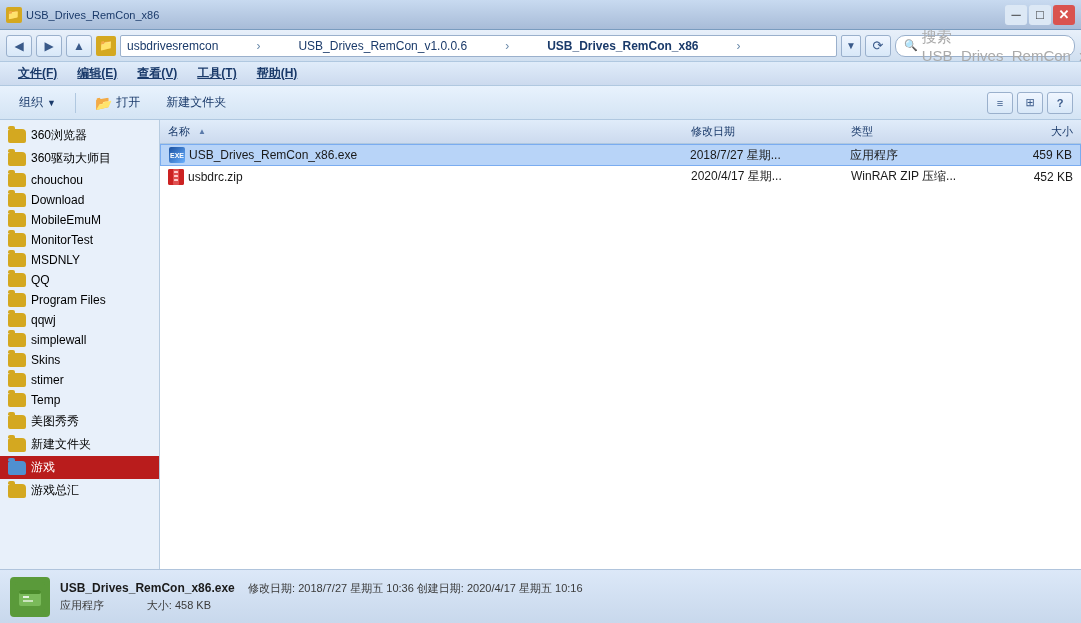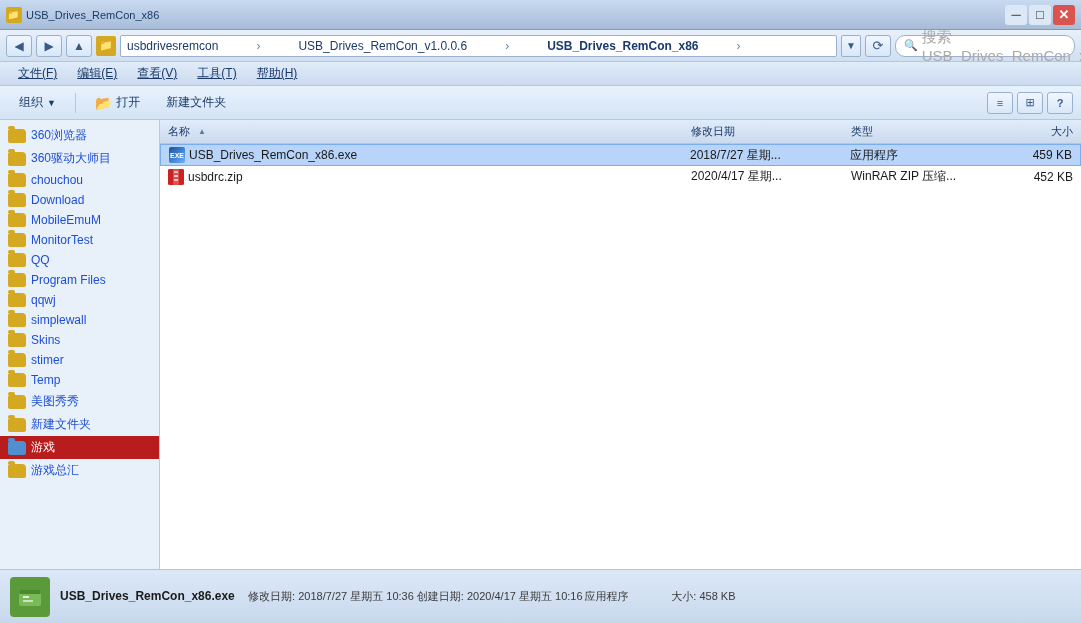--- a/index.html
+++ b/index.html
@@ -136,21 +136,21 @@
       gap: 0;
       border-bottom: 1px solid #b0c8e0;
     }
     .menu-item {
       padding: 2px 10px;
       font-size: 12px;
       color: #1a3a6a;
       cursor: pointer;
       border-radius: 2px;
     }
-    .menu-item span { text-decoration: underline; }
+    .menu-item span { text-decoration: underline; font-weight: bold; }
 
     
     .toolbar {
       background: linear-gradient(to bottom, #e8f2fd 0%, #d4e4f4 100%);
       height: 34px;
       display: flex;
       align-items: center;
       padding: 0 8px;
       gap: 4px;
       border-bottom: 1px solid #b0c8e0;
@@ -207,21 +207,21 @@
     .sidebar::-webkit-scrollbar-track { background: #dce8f5; }
     .sidebar::-webkit-scrollbar-thumb { background: #a0b8d0; border-radius: 4px; }
 
     .sidebar-item {
       display: flex;
       align-items: center;
       padding: 3px 8px;
       gap: 5px;
       cursor: pointer;
       font-size: 12px;
-      color: #1d4ed8;
+      color: #000000;
       white-space: nowrap;
       overflow: hidden;
     }
     .sidebar-item.active { background: #b91c1c; color: #fff; }
     .folder-icon {
       width: 18px; height: 14px;
       background: #d4a820;
       border-radius: 2px 4px 2px 2px;
       display: flex; align-items: center; justify-content: center;
       flex-shrink: 0;
@@ -337,21 +337,21 @@
     .status-icon {
       width: 40px; height: 40px;
       background: #5a9a3a;
       border-radius: 4px;
       display: flex; align-items: center; justify-content: center;
       font-size: 20px;
       flex-shrink: 0;
     }
     .status-info {
       display: flex;
-      flex-direction: row;
+      flex-direction: column;
       gap: 2px;
     }
     .status-name {
       font-size: 12px;
       font-weight: bold;
       color: #1a1a1a;
     }
     .status-type {
       font-size: 11px;
       color: #3a3a3a;
@@ -450,20 +450,24 @@
       <div class="folder-icon"></div>
       <span>Download</span>
     </div>
     <div class="sidebar-item">
       <div class="folder-icon"></div>
       <span>MobileEmuM</span>
     </div>
     <div class="sidebar-item">
       <div class="folder-icon"></div>
       <span>MonitorTest</span>
+    </div>
+    <div class="sidebar-item">
+      <div class="folder-icon"></div>
+      <span>MSDNLY</span>
     </div>
     <div class="sidebar-item">
       <div class="folder-icon"></div>
       <span>QQ</span>
     </div>
     <div class="sidebar-item">
       <div class="folder-icon"></div>
       <span>Program Files</span>
     </div>
     <div class="sidebar-item">

